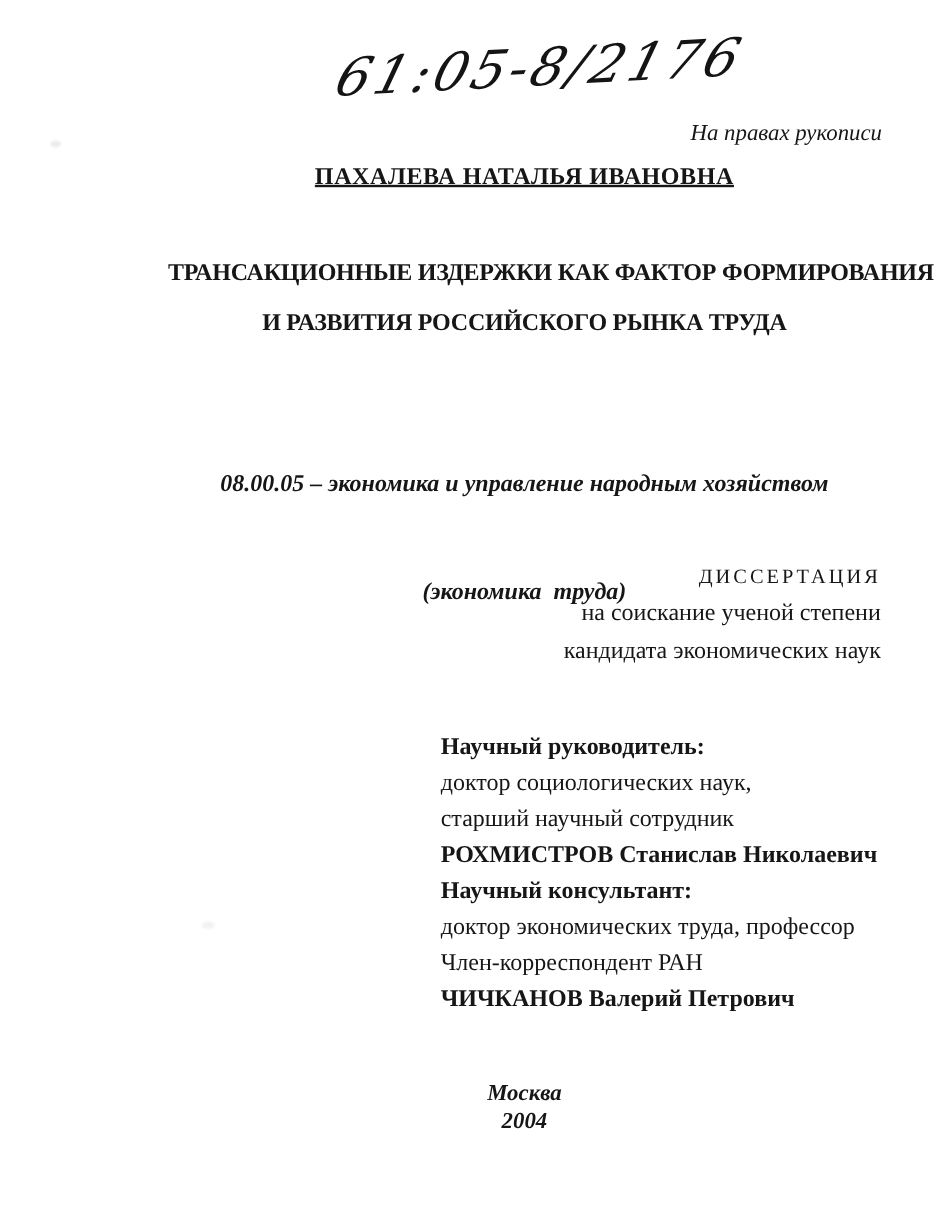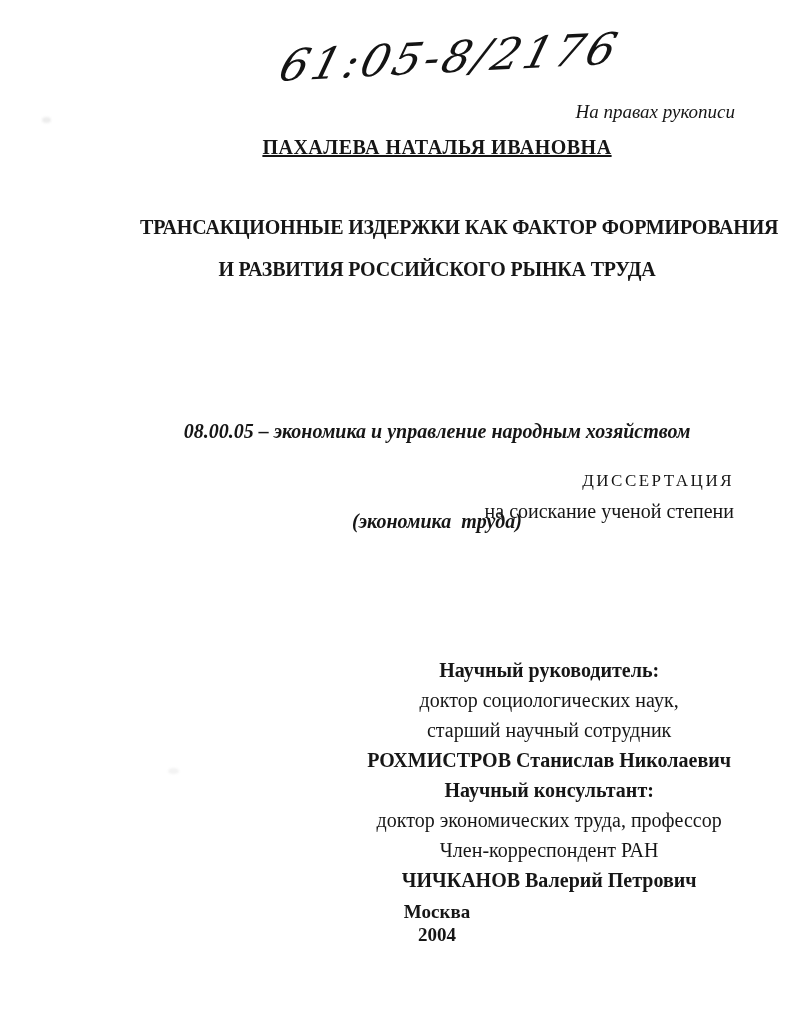--- a/index.html
+++ b/index.html
@@ -56,55 +56,55 @@
   }
   .title {
     top: 206px;
     font-weight: bold;
     font-size: 20px;
     line-height: 42px;
     letter-spacing: -0.2px;
     white-space: nowrap;
   }
   .specialty {
-    top: 356px;
+    top: 328px;
     font-weight: bold;
     font-style: italic;
     font-size: 20px;
     line-height: 30px;
     white-space: pre;
   }
   .thesis {
     top: 465px;
     font-size: 20px;
     line-height: 31px;
     text-align: right;
   }
   .thesis .thesis-type {
     font-size: 17px;
     letter-spacing: 2.5px;
   }
   .advisors {
     position: absolute;
     top: 607px;
     right: 62px;
-    text-align: center;
+    text-align: left;
     font-size: 20px;
     line-height: 30px;
     white-space: nowrap;
-    margin-top: 48px;
   }
   .advisors .b {
     font-weight: bold;
   }
   .city-year {
     top: 900px;
     font-weight: bold;
     font-size: 19px;
     line-height: 23px;
+    font-style: italic;
   }
   
   .speck {
     position: absolute;
     border-radius: 50%;
     background: #9a9a9a;
     opacity: 0.18;
     filter: blur(1px);
   }
   .speck-1 { left: 42px;  top: 117px; width: 9px;  height: 6px; }
@@ -130,20 +130,21 @@
   </div>
 
   <div class="col specialty">
     <div>08.00.05 – экономика и управление народным хозяйством</div>
     <div>(экономика  труда)</div>
   </div>
 
   <div class="col thesis">
     <div class="thesis-type">ДИССЕРТАЦИЯ</div>
     <div>на соискание ученой степени</div>
+    <div>кандидата экономических наук</div>
   </div>
 
   <div class="advisors">
     <div class="b">Научный руководитель:</div>
     <div>доктор социологических наук,</div>
     <div>старший научный сотрудник</div>
     <div class="b">РОХМИСТРОВ Станислав Николаевич</div>
     <div class="b">Научный консультант:</div>
     <div>доктор экономических труда, профессор</div>
     <div>Член-корреспондент РАН</div>

